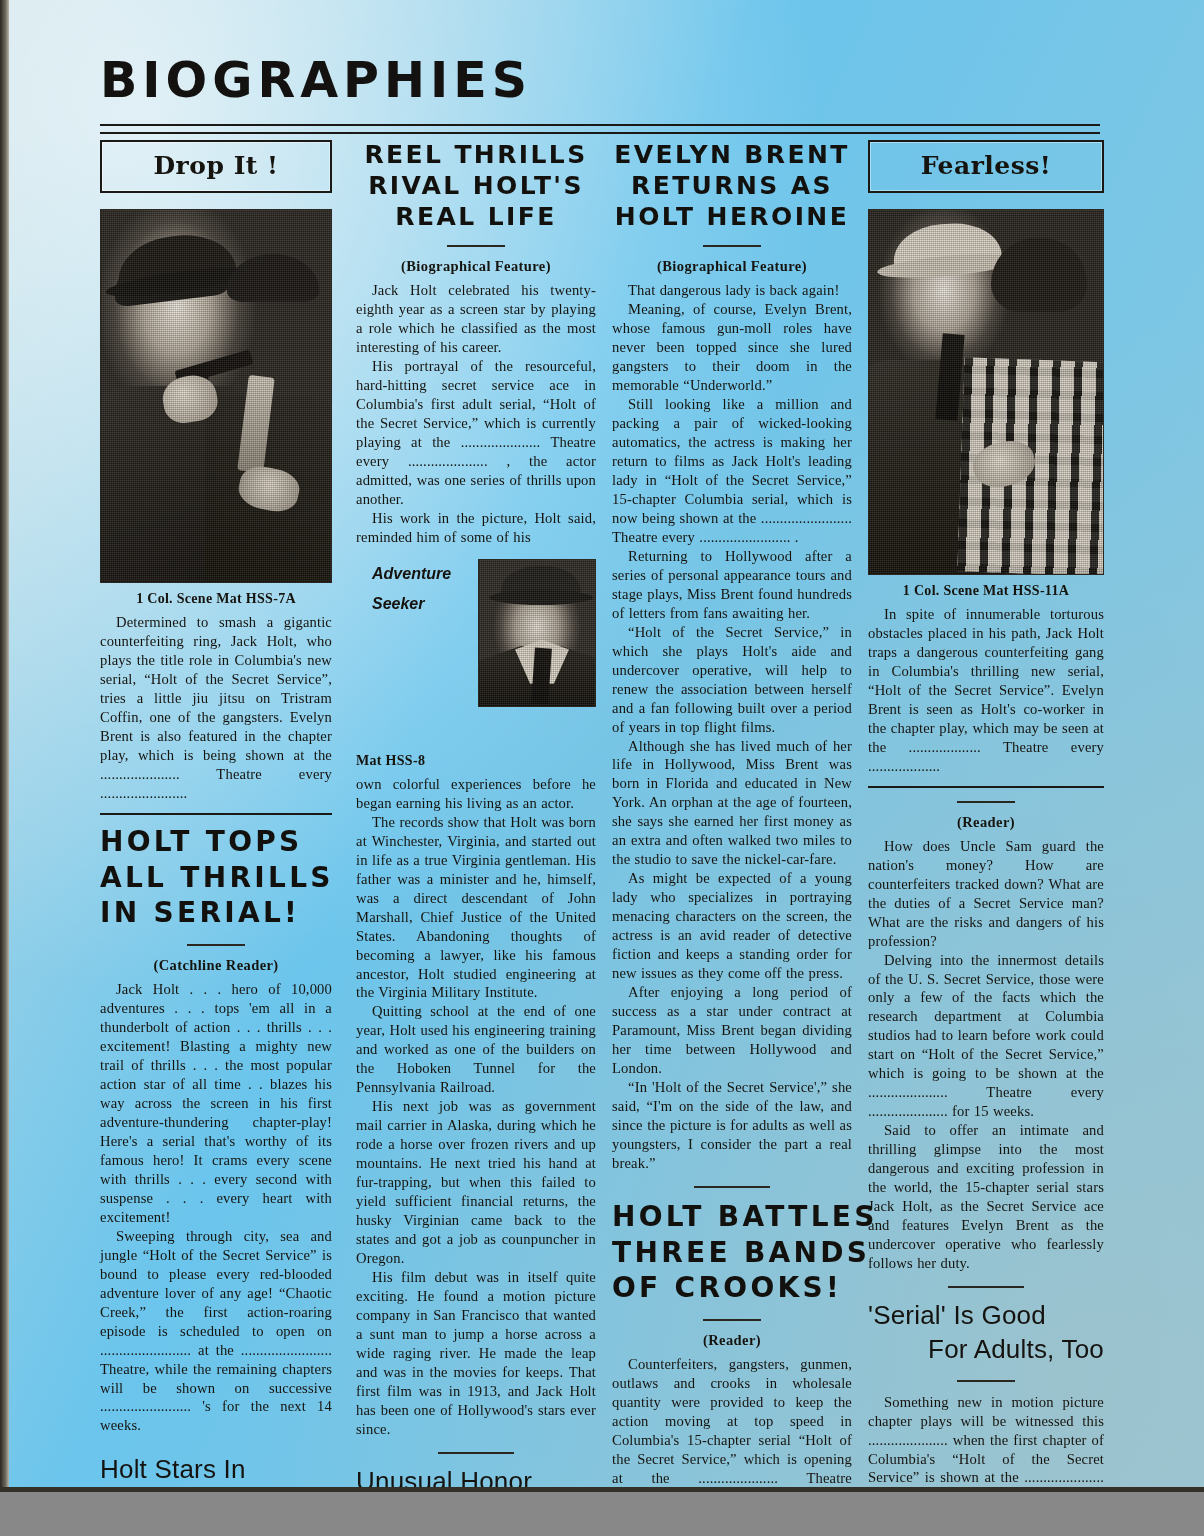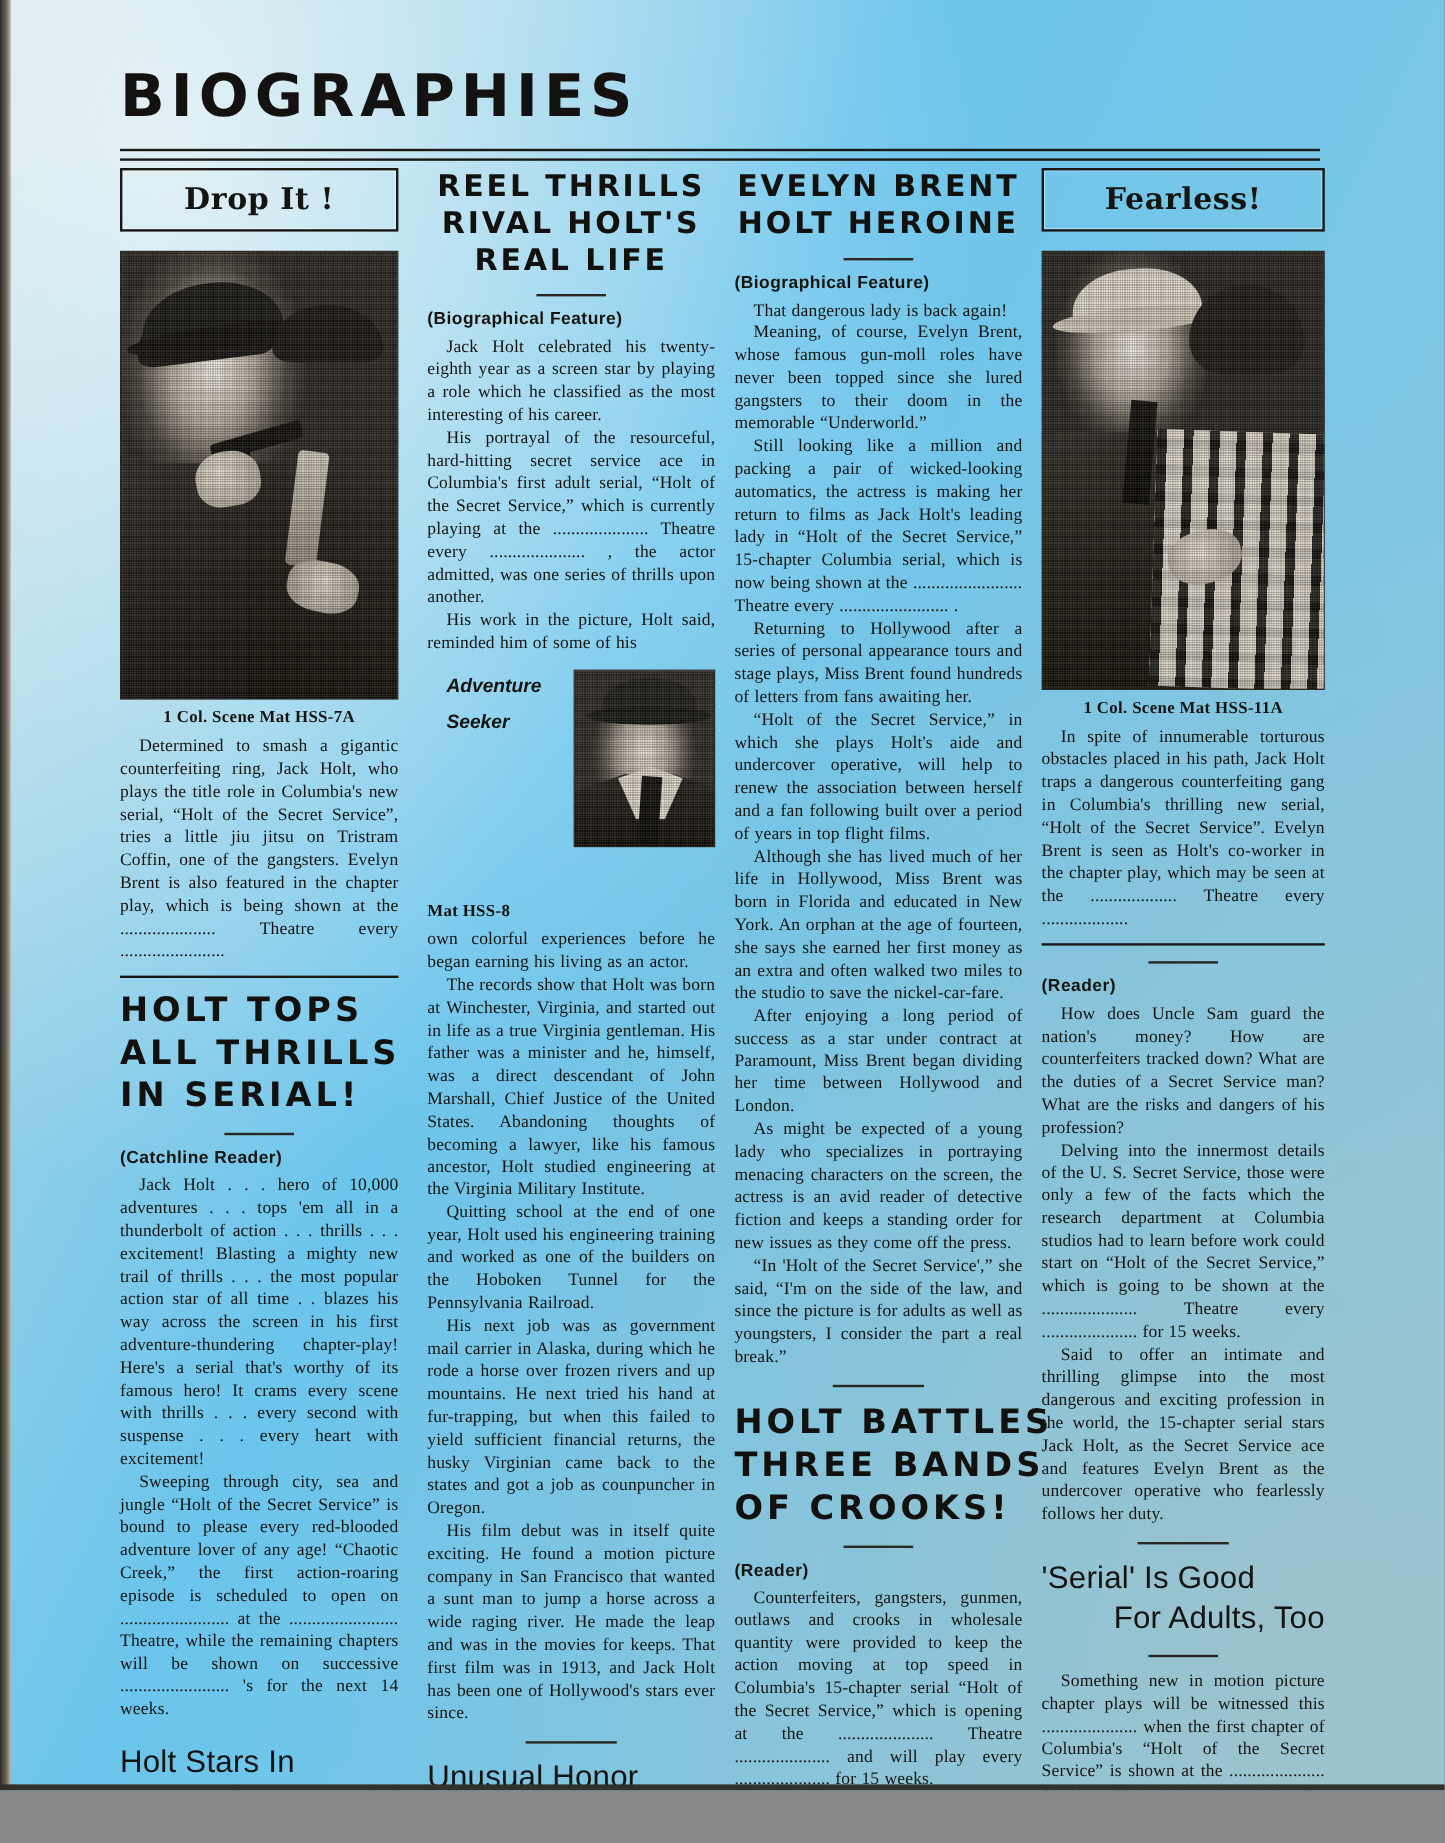--- a/index.html
+++ b/index.html
@@ -137,21 +137,22 @@
     margin: 13px auto 11px;
   }
   .dash-rule.wide { width: 76px; }
   .rule-full {
     border-top: 2.5px solid #1b1916;
     margin: 10px 0 9px;
   }
 
   
   .kicker {
-    font-family: Liberation Sans, sans-serif;
+    text-align: center;
+    font-family: Liberation Serif, serif;
     font-weight: 700;
     font-size: 14.5px;
     letter-spacing: 0.4px;
     margin: 0 0 6px;
   }
   .body p {
     font-family: "Liberation Serif", serif;
     font-size: 14.6px;
     line-height: 1.30;
     text-align: justify;
@@ -453,35 +454,36 @@
         <span class="ln">Unusual Honor</span>
         <span class="ln indent">For Jack Holt</span>
       </h2>
 
     </div>
 
     <div class="col col3">
 
       <h1 class="hl-block">
         <span class="ln">EVELYN BRENT</span>
+        <span class="ln">RETURNS AS</span>
         <span class="ln">HOLT HEROINE</span>
       </h1>
 
       <div class="dash-rule"></div>
       <div class="kicker">(Biographical Feature)</div>
 
       <div class="body">
         <p>That dangerous lady is back again!</p>
         <p>Meaning, of course, Evelyn Brent, whose famous gun-moll roles have never been topped since she lured gangsters to their doom in the memorable “Underworld.”</p>
         <p>Still looking like a million and packing a pair of wicked-looking automatics, the actress is making her return to films as Jack Holt's leading lady in “Holt of the Secret Service,” 15-chapter Columbia serial, which is now being shown at the ........................ Theatre every ........................ .</p>
         <p>Returning to Hollywood after a series of personal appearance tours and stage plays, Miss Brent found hundreds of letters from fans awaiting her.</p>
         <p>“Holt of the Secret Service,” in which she plays Holt's aide and undercover operative, will help to renew the association between herself and a fan following built over a period of years in top flight films.</p>
         <p>Although she has lived much of her life in Hollywood, Miss Brent was born in Florida and educated in New York. An orphan at the age of fourteen, she says she earned her first money as an extra and often walked two miles to the studio to save the nickel-car-fare.</p>
+        <p>As might be expected of a young lady who specializes in portraying menacing characters on the screen, the actress is an avid reader of detective fiction and keeps a standing order for new issues as they come off the press.</p>
         <p>After enjoying a long period of success as a star under contract at Paramount, Miss Brent began dividing her time between Hollywood and London.</p>
-        <p>As might be expected of a young lady who specializes in portraying menacing characters on the screen, the actress is an avid reader of detective fiction and keeps a standing order for new issues as they come off the press.</p>
         <p>“In 'Holt of the Secret Service',” she said, “I'm on the side of the law, and since the picture is for adults as well as youngsters, I consider the part a real break.”</p>
       </div>
 
       <div class="dash-rule wide"></div>
 
       <h2 class="hl-block hl-left">
         <span class="ln">HOLT BATTLES</span>
         <span class="ln">THREE BANDS</span>
         <span class="ln">OF CROOKS!</span>
       </h2>

